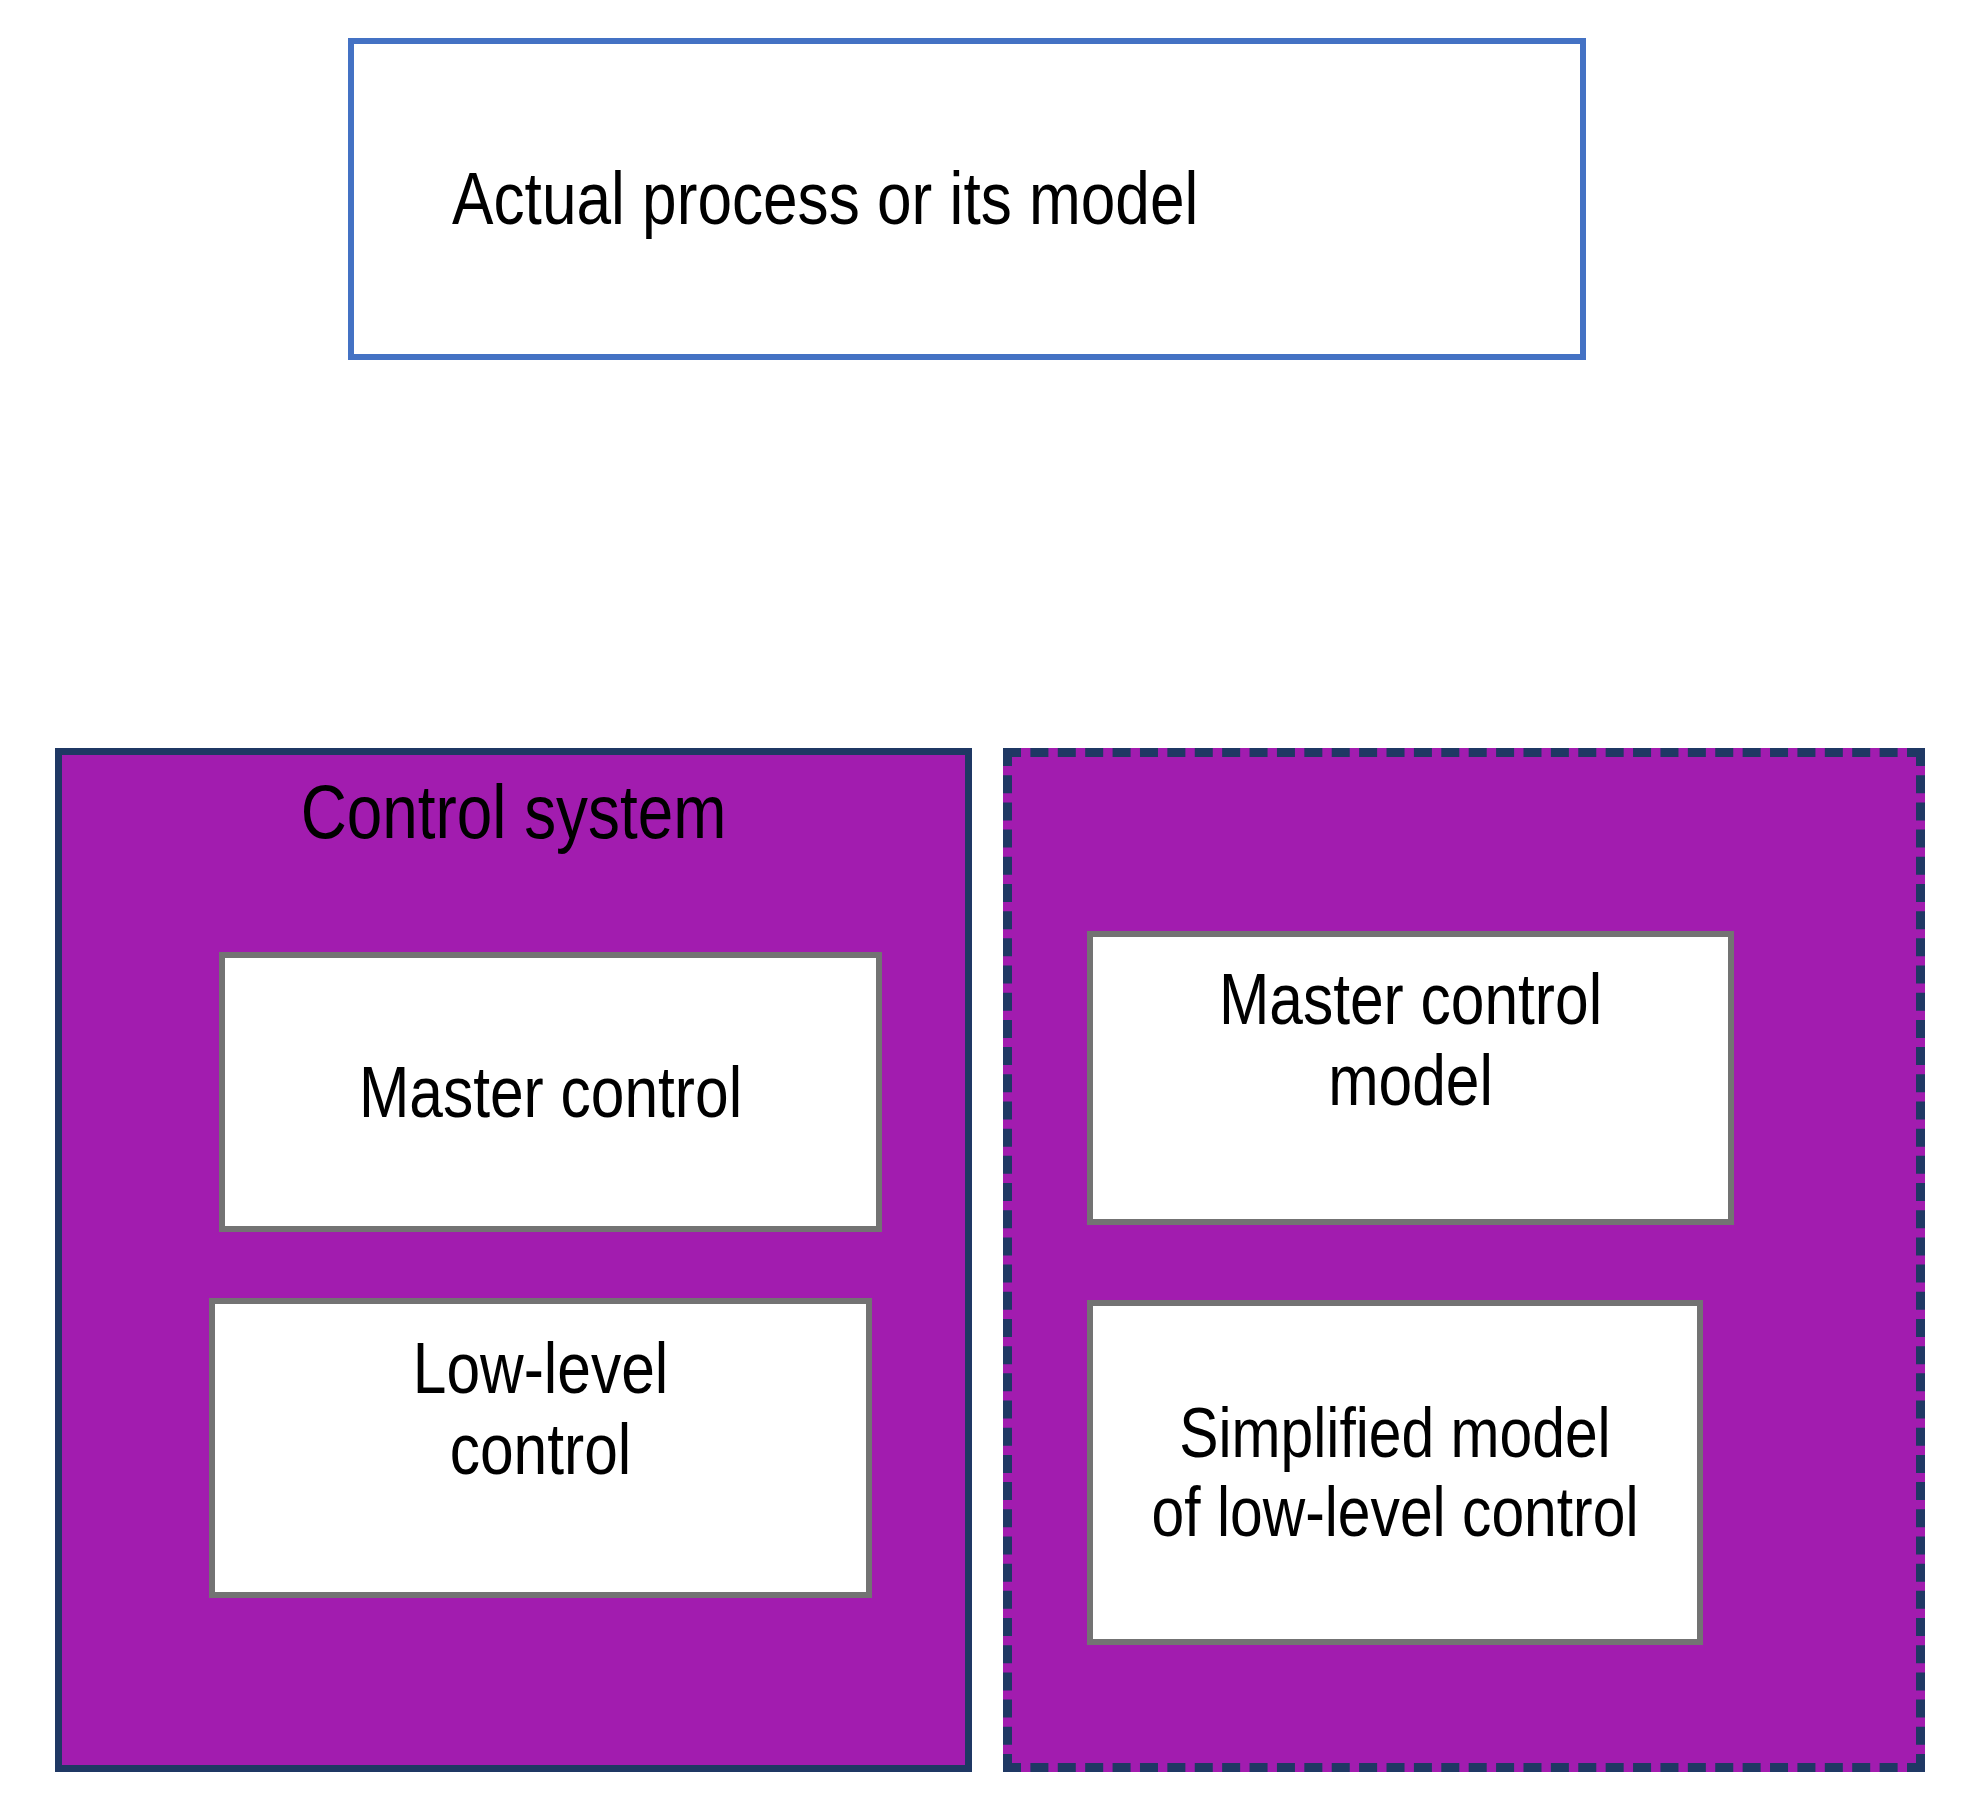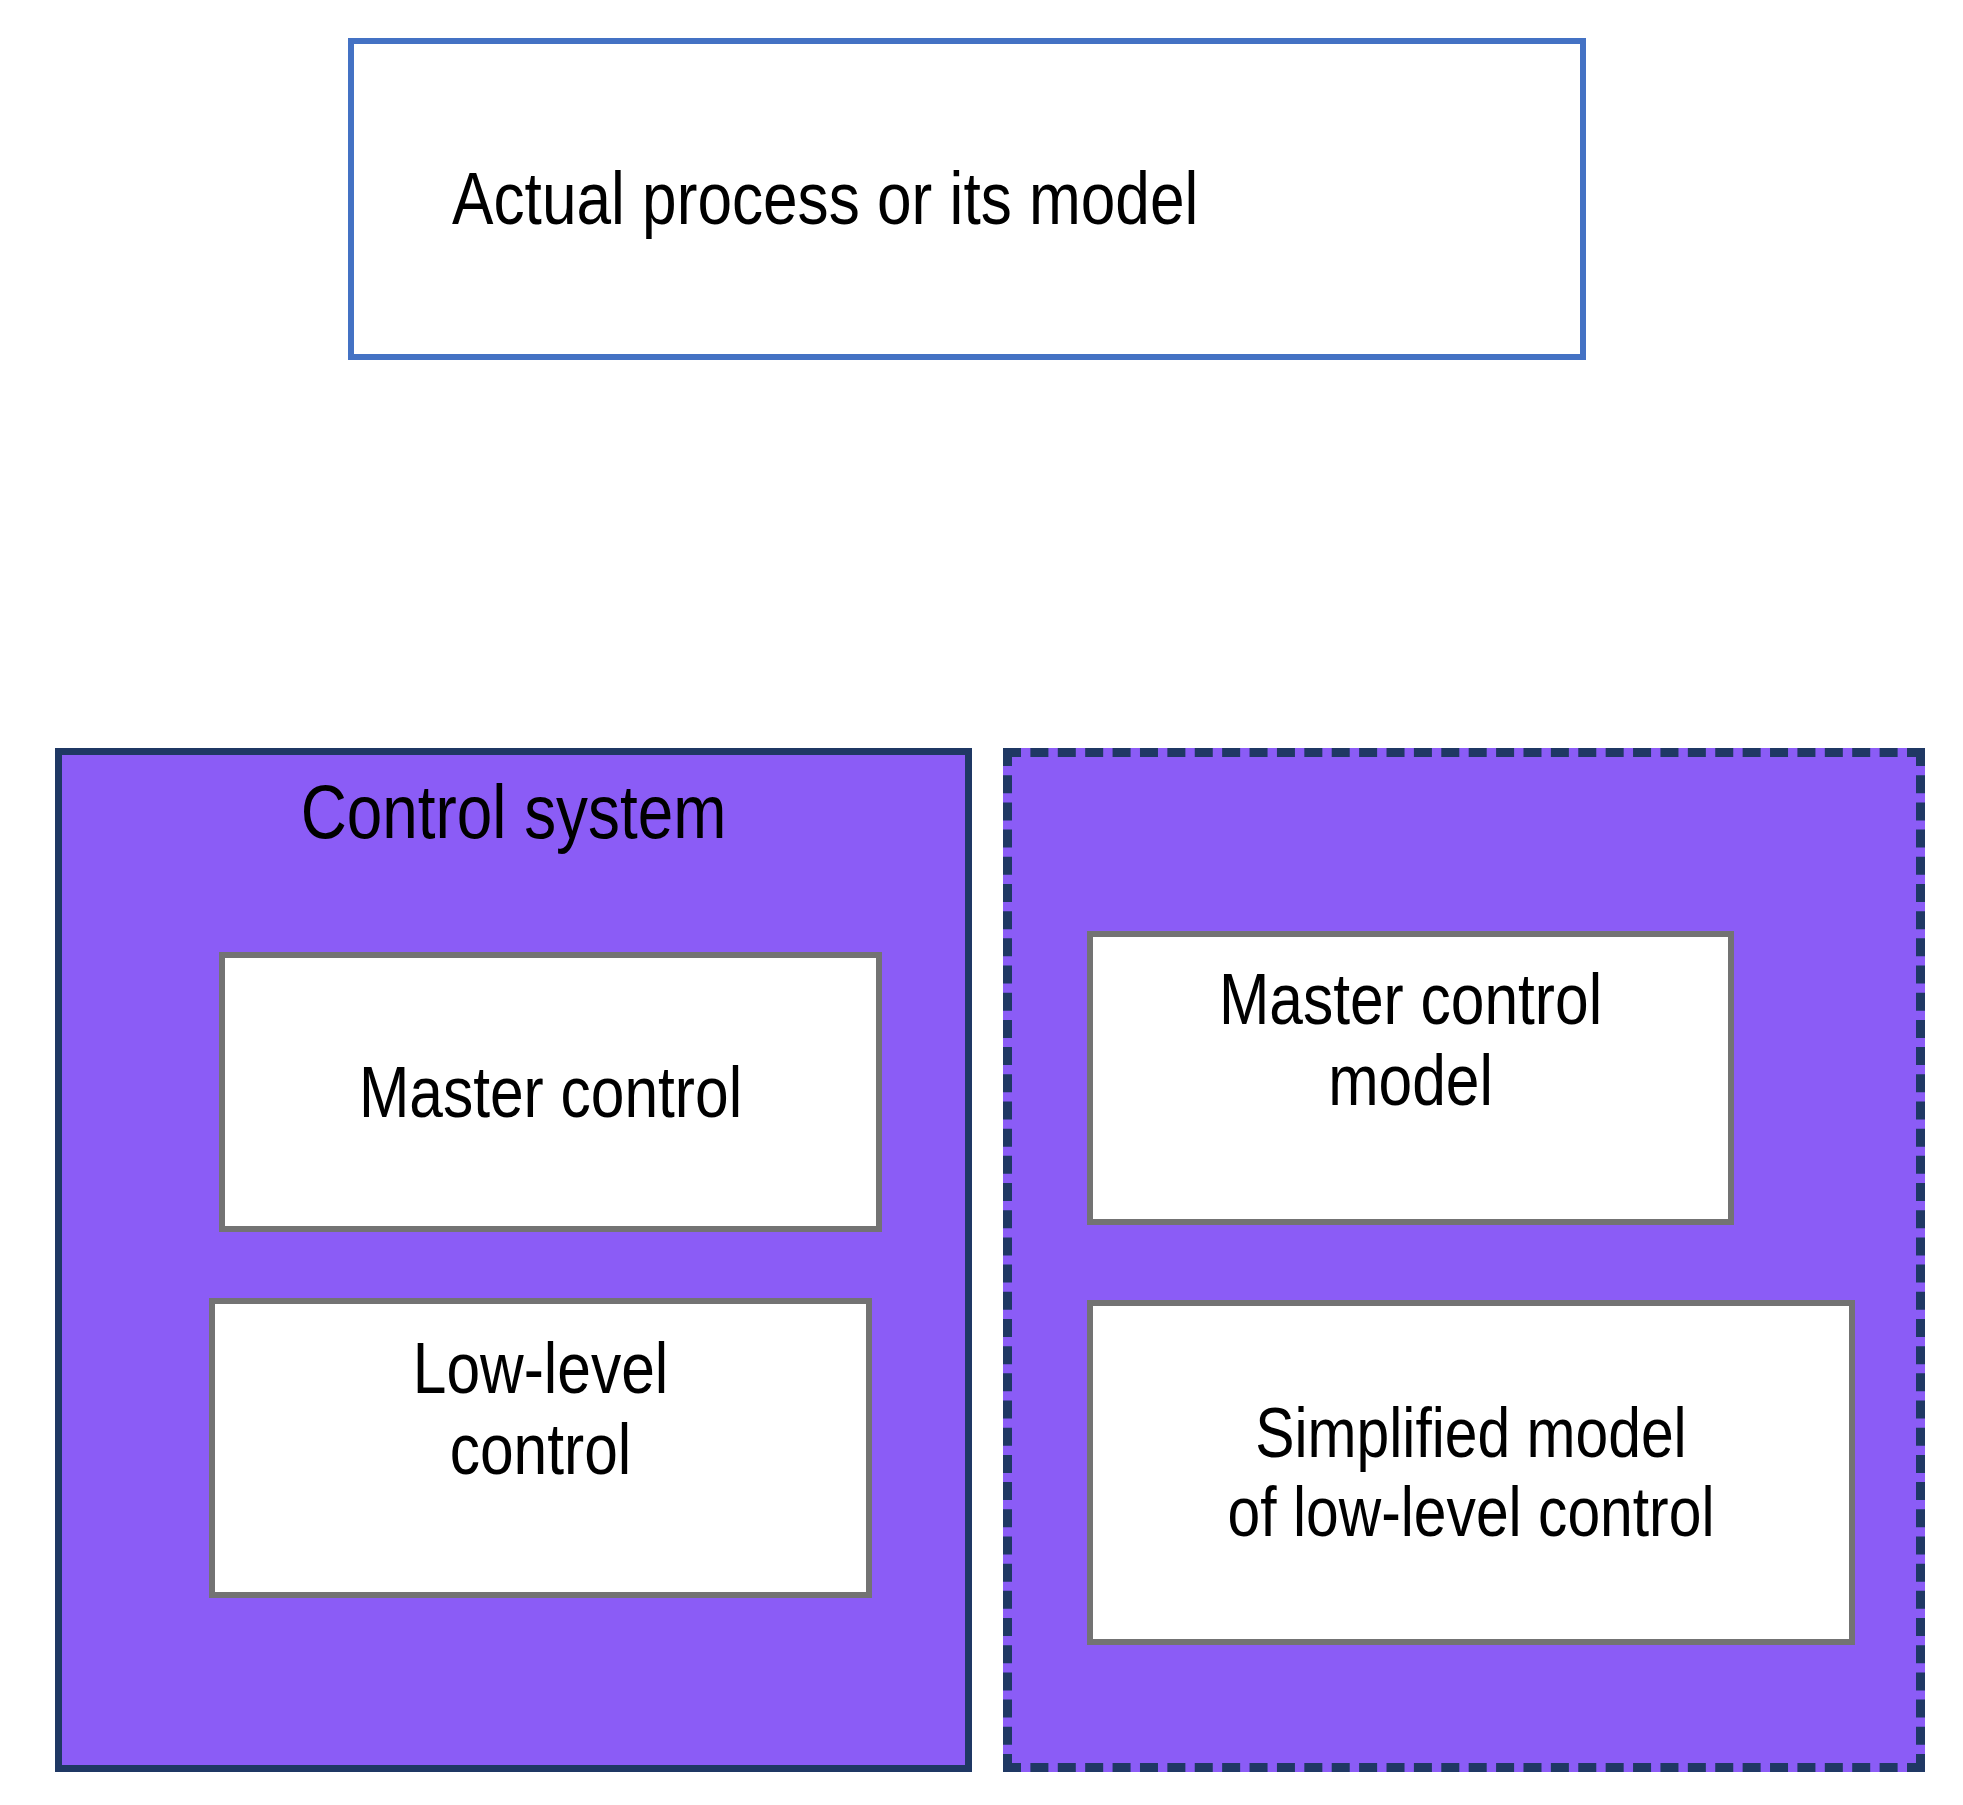--- a/index.html
+++ b/index.html
@@ -52,21 +52,21 @@
     border: 9px solid #806000;
     display: flex;
     align-items: center;
     justify-content: center;
   }
 
   
   .panel {
     position: absolute;
     box-sizing: border-box;
-    background: #8b5cf6;
+    background: #a21caf;
   }
   .panel-left {
     left: 55px;
     top: 748px;
     width: 917px;
     height: 1024px;
     border: 7px solid #1F3864;
   }
   .panel-right {
     left: 1003px;
@@ -112,21 +112,21 @@
   .sub-master-model {
     left: 75px;
     top: 174px;
     width: 647px;
     height: 294px;
     padding-top: 22px;
   }
   .sub-simplified-model {
     left: 75px;
     top: 543px;
-    width: 768px;
+    width: 616px;
     height: 345px;
     display: flex;
     align-items: center;
   }
 
   
   .label {
     color: #000000;
     font-weight: 400;
     line-height: 1.12;

